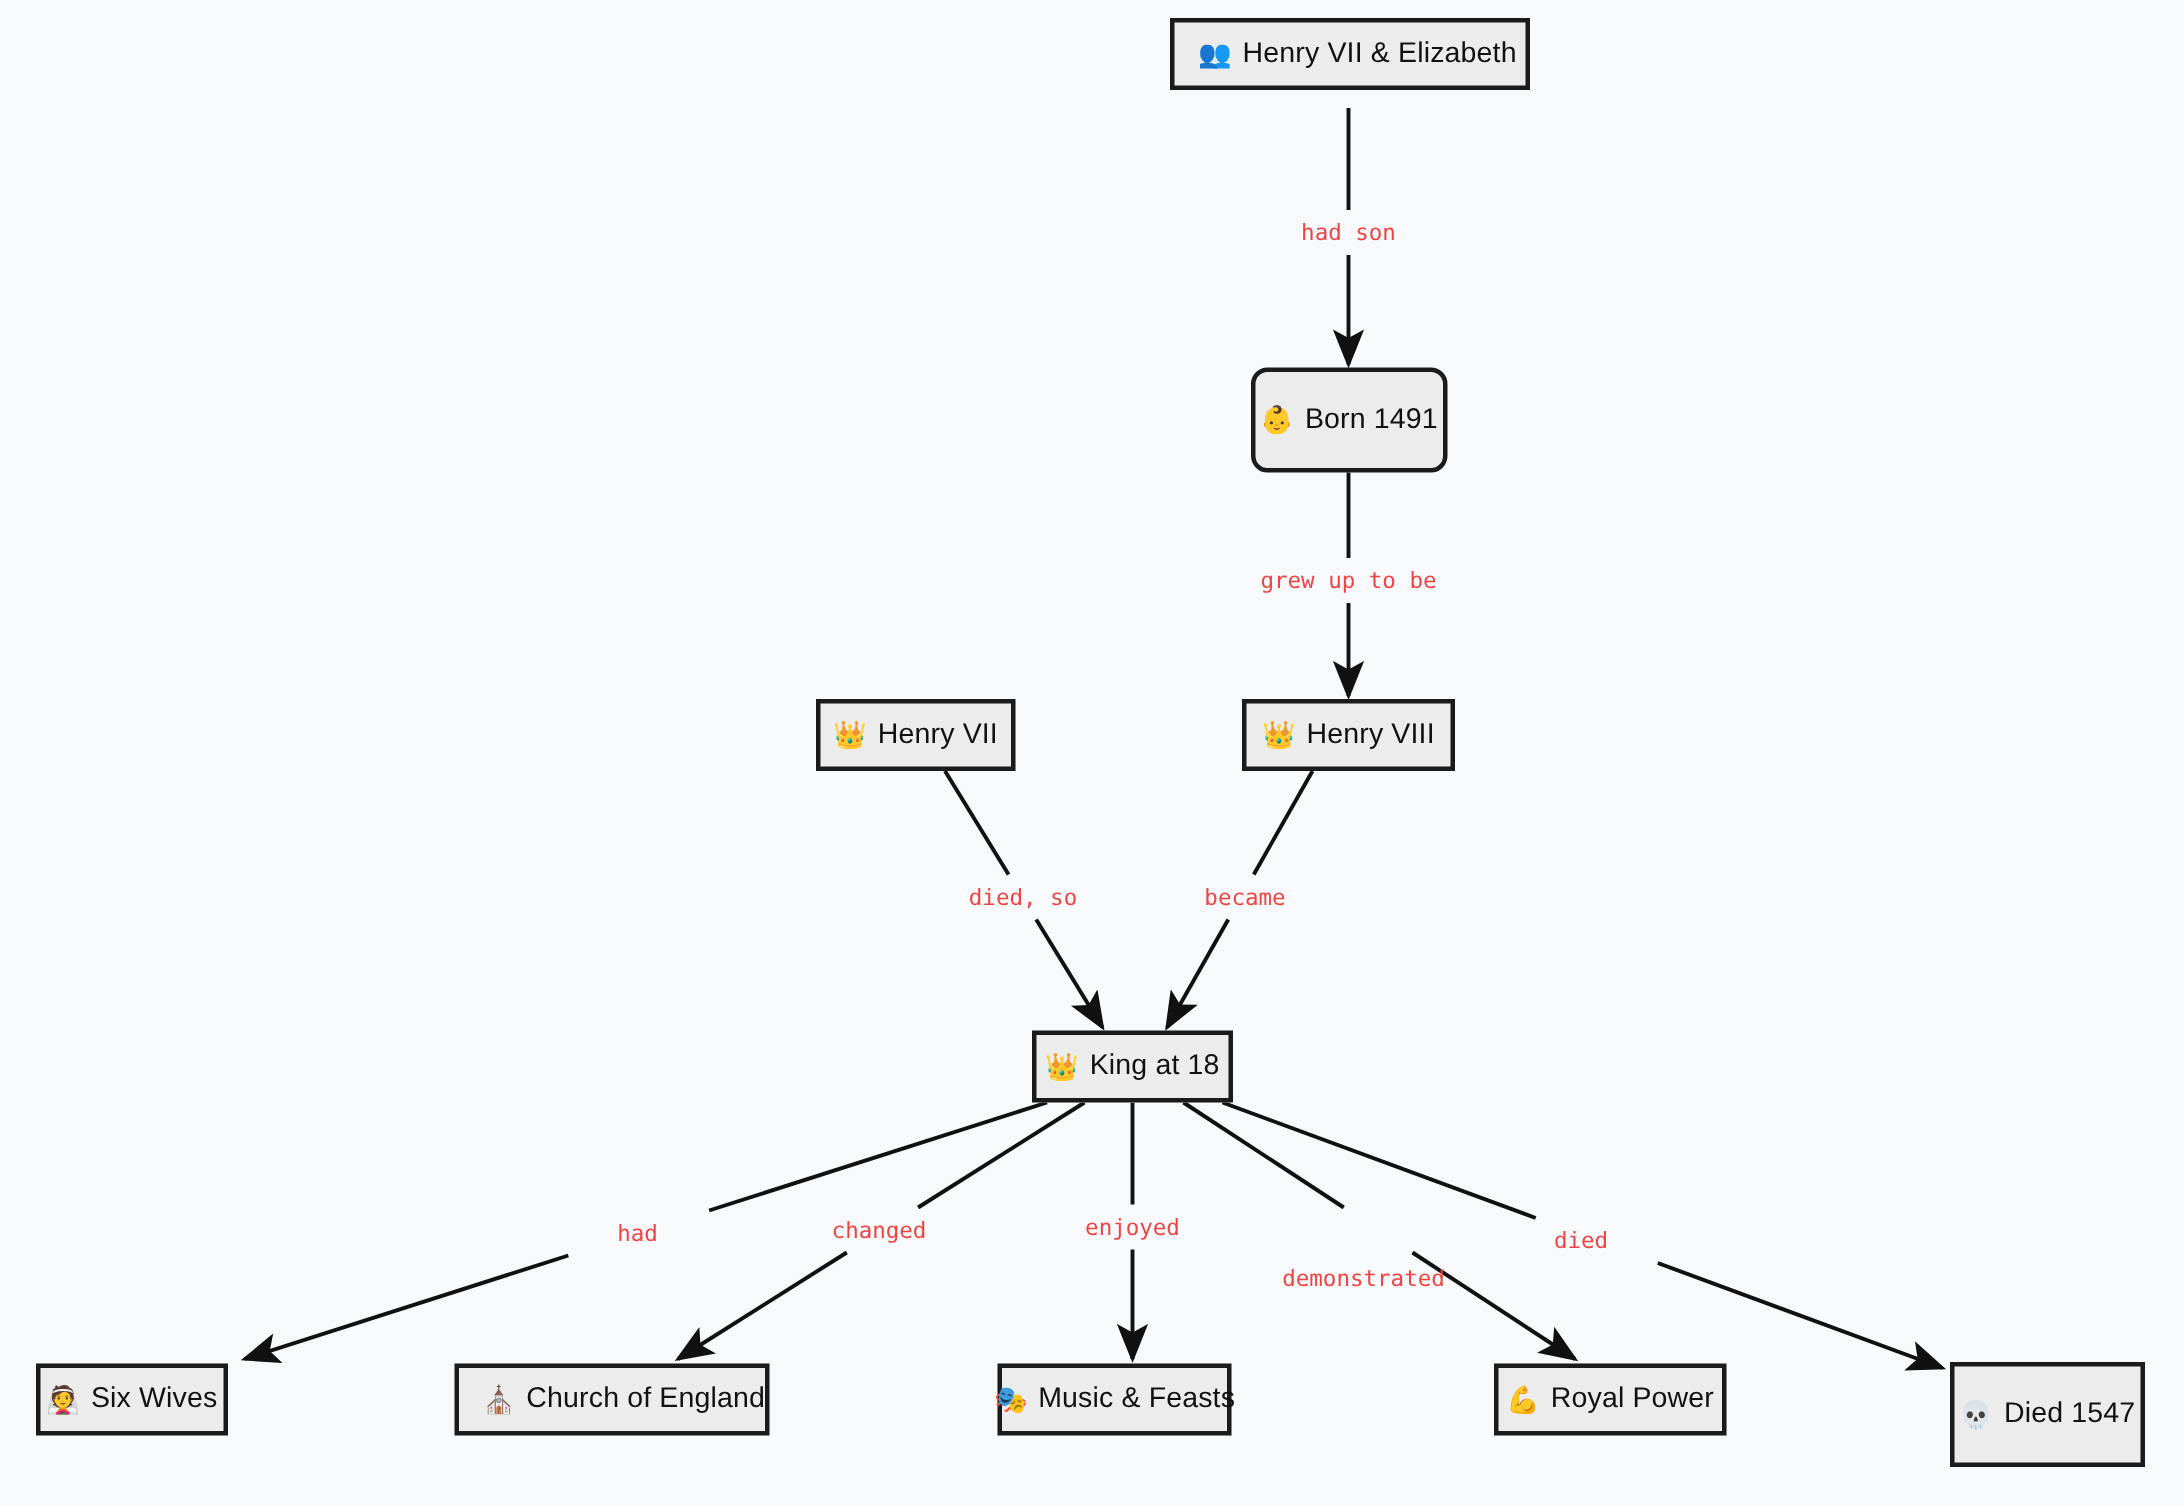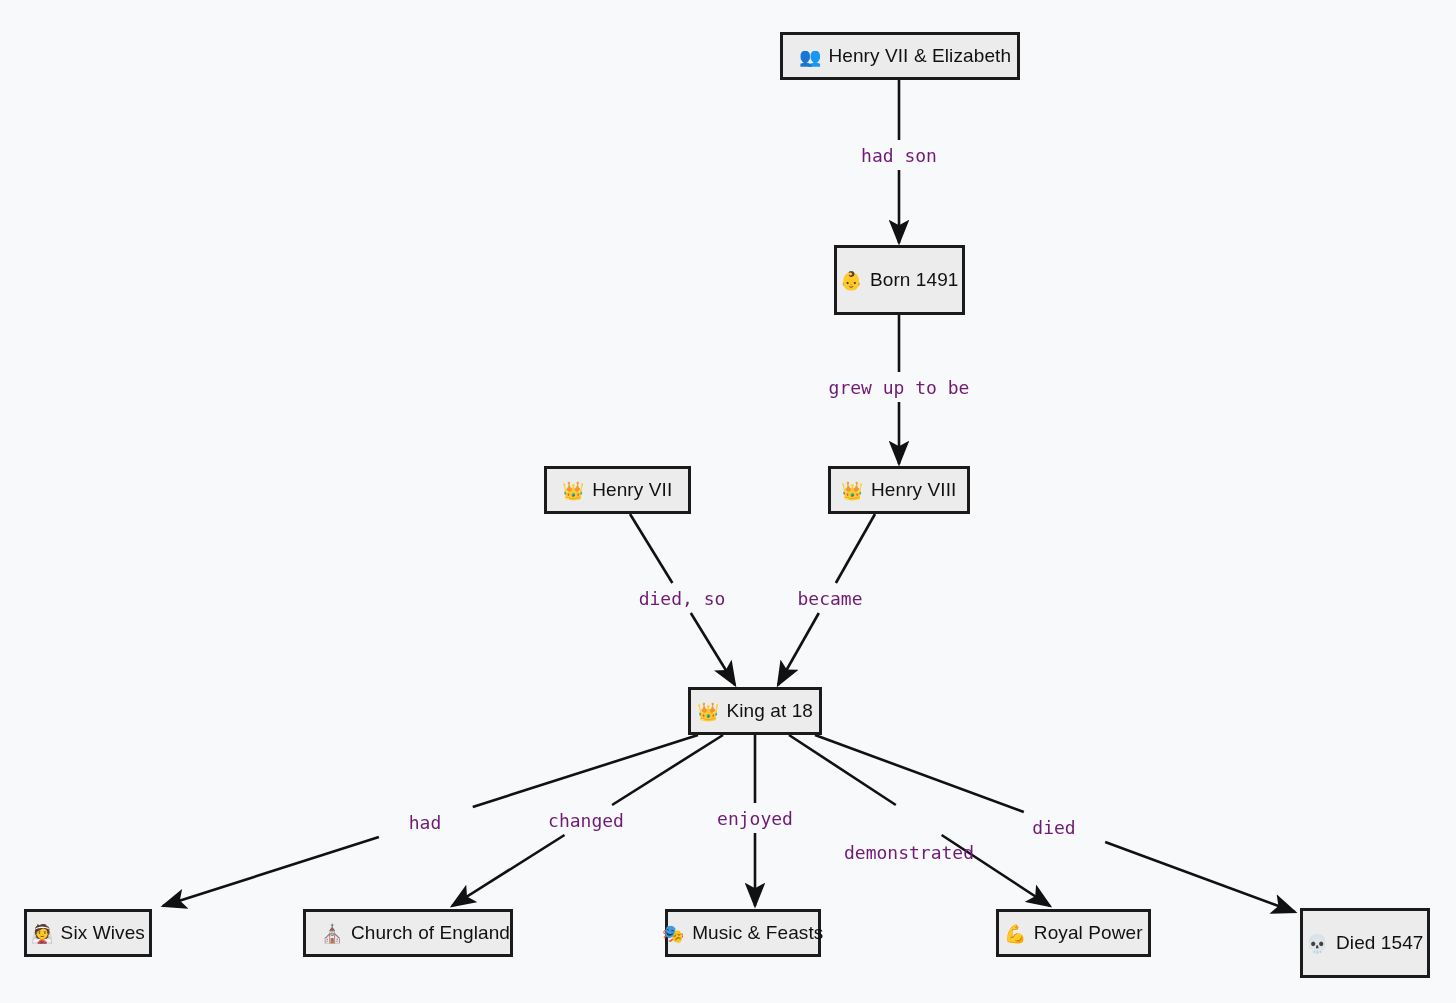--- a/index.html
+++ b/index.html
@@ -48,22 +48,22 @@
     margin-right: 7px;
     font-size: 18px;
     line-height: 1;
     vertical-align: -1px;
     font-family: "DejaVu Sans", sans-serif;
   }
   .edge-label {
     position: absolute;
     transform: translate(-50%, -50%);
     font-family: "DejaVu Sans Mono", "Liberation Mono", monospace;
-    font-size: 18px;
-    color: #701a75;
+    font-size: 15px;
+    color: #ef4444;
     white-space: nowrap;
     background: transparent;
     z-index: 4;
     letter-spacing: 0px;
   }
 </style>
 </head>
 <body>
 
 <div id="diagram-root">
@@ -90,27 +90,27 @@
         <line x1="755" y1="735" x2="755" y2="803" stroke="#111111" stroke-width="2.6" stroke-linecap="butt"></line>
         <line x1="755" y1="833" x2="755" y2="906" stroke="#111111" stroke-width="2.6" stroke-linecap="butt" marker-end="url(#arrowhead)"></line>
         <line x1="789" y1="735" x2="895.8421052631579" y2="805" stroke="#111111" stroke-width="2.6" stroke-linecap="butt"></line>
         <line x1="941.6315789473684" y1="835" x2="1050" y2="906" stroke="#111111" stroke-width="2.6" stroke-linecap="butt" marker-end="url(#arrowhead)"></line>
         <line x1="815" y1="735" x2="1023.8135593220338" y2="812" stroke="#111111" stroke-width="2.6" stroke-linecap="butt"></line>
         <line x1="1105.1694915254238" y1="842" x2="1295" y2="912" stroke="#111111" stroke-width="2.6" stroke-linecap="butt" marker-end="url(#arrowhead)"></line>
       </g>
   </svg>
 
   <div id="nodes-layer">
-      <div class="node" style="left: 780px; top: 32px; width: 240px; height: 48px; padding-left: 10px;">
+      <div class="node" style="left: 780px; top: 12px; width: 240px; height: 48px; padding-left: 10px;">
         <span><span class="node-icon">👥</span><span class="node-label">Henry VII &amp; Elizabeth</span></span>
       </div>
-      <div class="node" style="left: 834px; top: 245px; width: 131px; height: 70px;">
+      <div class="node" style="left: 834px; top: 245px; width: 131px; height: 70px; border-radius: 11px;">
         <span><span class="node-icon">👶</span><span class="node-label">Born 1491</span></span>
       </div>
-      <div class="node" style="left: 544px; top: 466px; width: 147px; height: 48px;">
+      <div class="node" style="left: 544px; top: 466px; width: 133px; height: 48px;">
         <span><span class="node-icon">👑</span><span class="node-label">Henry VII</span></span>
       </div>
       <div class="node" style="left: 828px; top: 466px; width: 142px; height: 48px;">
         <span><span class="node-icon">👑</span><span class="node-label">Henry VIII</span></span>
       </div>
       <div class="node" style="left: 688px; top: 687px; width: 134px; height: 48px;">
         <span><span class="node-icon">👑</span><span class="node-label">King at 18</span></span>
       </div>
       <div class="node" style="left: 24px; top: 909px; width: 128px; height: 48px;">
         <span><span class="node-icon">👰</span><span class="node-label">Six Wives</span></span>

